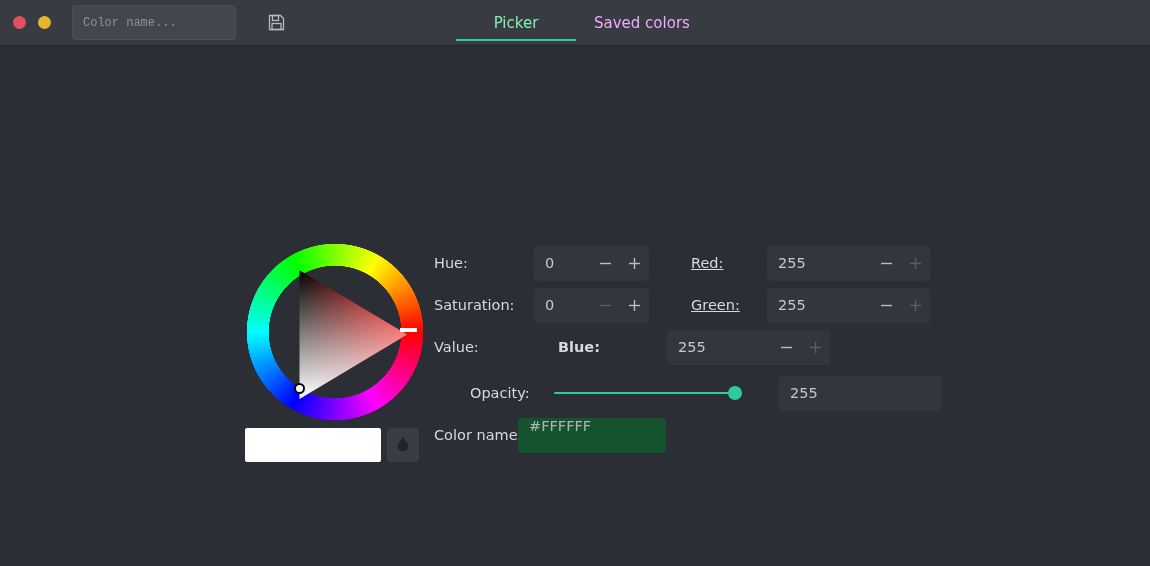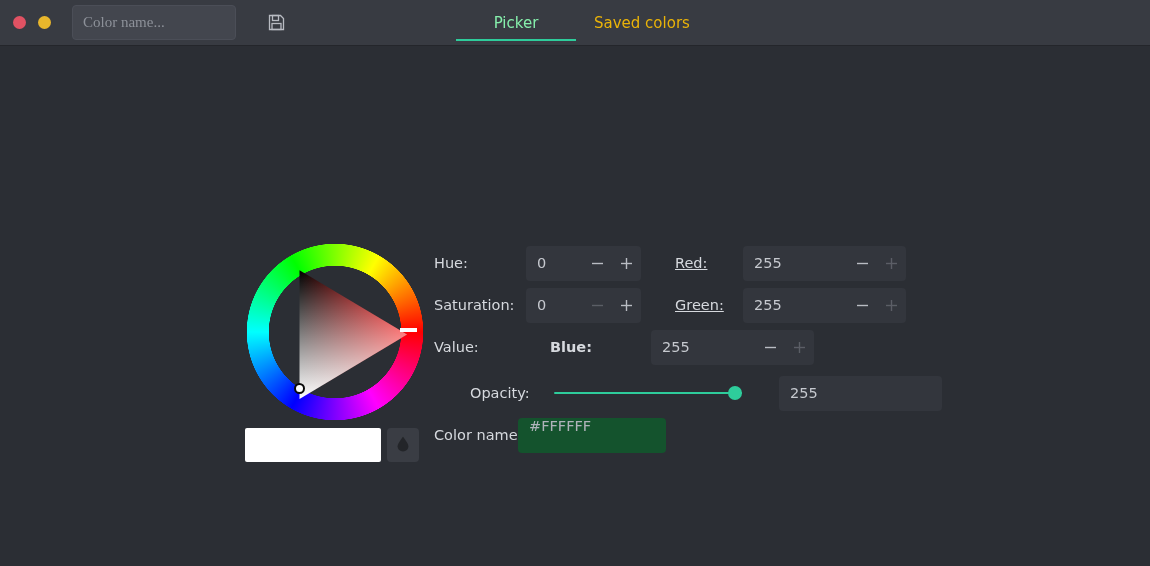--- a/index.html
+++ b/index.html
@@ -49,22 +49,22 @@
   .win-dot.minimize { background: #e8b62c; }
 
   .name-input {
     margin-left: 21px;
     width: 164px;
     height: 35px;
     background: #43464e;
     border: 1px solid #4b4e57;
     border-radius: 4px;
     color: #c8cbd2;
-    font-size: 15px;
-    font-family: Liberation Serif, serif;
+    font-size: 12px;
+    font-family: Liberation Mono, monospace;
     padding: 0 10px;
     outline: none;
   }
   .name-input::placeholder { color: #8d9199; }
 
   .save-btn {
     margin-left: 25px;
     width: 30px;
     height: 30px;
     background: transparent;
@@ -86,21 +86,21 @@
   }
 
   .tab {
     position: relative;
     display: flex;
     align-items: center;
     justify-content: center;
     padding: 0 18px;
     min-width: 120px;
     font-size: 15px;
-    color: #eab308;
+    color: #f0abfc;
     cursor: pointer;
     background: transparent;
     border: none;
     font-family: "DejaVu Sans", "Liberation Sans", sans-serif;
   }
   .tab.active { color: #86efac; }
   .tab.active::after {
     content: "";
     position: absolute;
     left: 0; right: 0; bottom: 5px;
@@ -208,21 +208,21 @@
   .fields {
     position: absolute;
     left: 434px;
     top: 196px;
   }
 
   .spin-grid {
     display: grid;
     grid-template-columns: 84px 117px 84px 165px;
     grid-auto-rows: 42px;
-    column-gap: 8px;
+    column-gap: 16px;
     align-items: center;
   }
 
   .flabel {
     font-size: 14.5px;
     color: #d6d9de;
     white-space: nowrap;
   }
 
   .spinbox {

